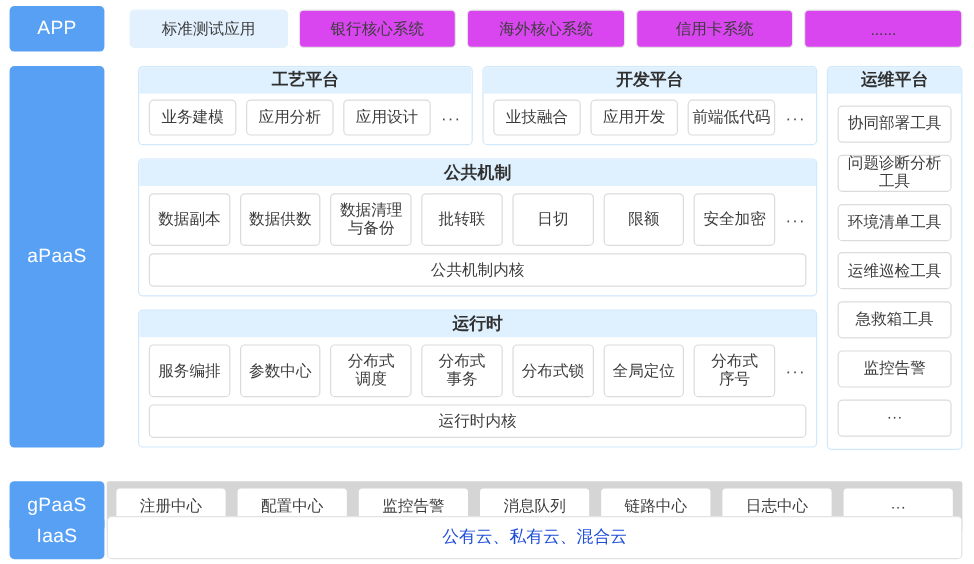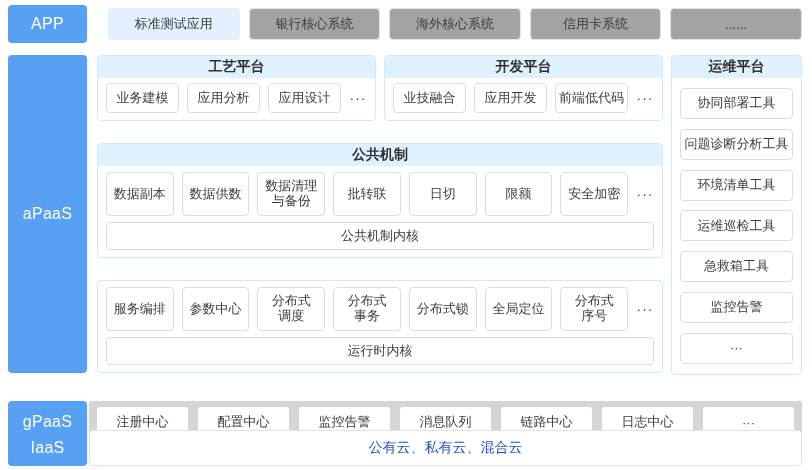--- a/index.html
+++ b/index.html
@@ -18,28 +18,28 @@
     border-radius:4px;
     display:flex;align-items:center;justify-content:center;
     font-size:16px;font-weight:500;letter-spacing:.3px;
   }
   
   .app-row{top:5px;height:38px;align-items:center;}
   .app-row .layer-label{height:38px;}
   .app-boxes{flex:1;margin-left:21px;display:flex;gap:9px;align-items:flex-end;}
   .app-box{
     flex:1;height:30px;
-    background:#a3a3a3;border:1px solid #e4e4e4;border-radius:4px;
+    background:#d946ef;border:1px solid #e4e4e4;border-radius:4px;
     display:flex;align-items:center;justify-content:center;
     font-size:13px;color:#3c3c3c;cursor:pointer;
   }
   .app-box.highlight{background:#e2f1fd;border-color:#e2f1fd;}
   
   .apaas-row{top:55px;height:318px;}
-  .apaas-content{flex:1;margin-left:10px;display:flex;gap:8px;}
+  .apaas-content{flex:1;margin-left:28px;display:flex;gap:8px;}
   .main-col{width:566px;flex-shrink:0;display:flex;flex-direction:column;justify-content:space-between;height:100%;}
   .panel{
     border:1px solid #cfe8fb;border-radius:4px;background:#fff;
     display:flex;flex-direction:column;overflow:hidden;
   }
   .panel-header{
     background:#dff0fe;height:22px;flex-shrink:0;
     display:flex;align-items:center;justify-content:center;
     font-size:14px;font-weight:600;color:#303030;
   }
@@ -144,20 +144,21 @@
             <div class="item">批转联</div>
             <div class="item">日切</div>
             <div class="item">限额</div>
             <div class="item">安全加密</div>
             <div class="dots">···</div>
           </div>
           <div class="kernel-bar">公共机制内核</div>
         </div>
 
         <div class="panel">
+          <div class="panel-header">运行时</div>
           <div class="panel-body mech-body">
             <div class="item">服务编排</div>
             <div class="item">参数中心</div>
             <div class="item">分布式
 调度</div>
             <div class="item">分布式
 事务</div>
             <div class="item">分布式锁</div>
             <div class="item">全局定位</div>
             <div class="item">分布式

